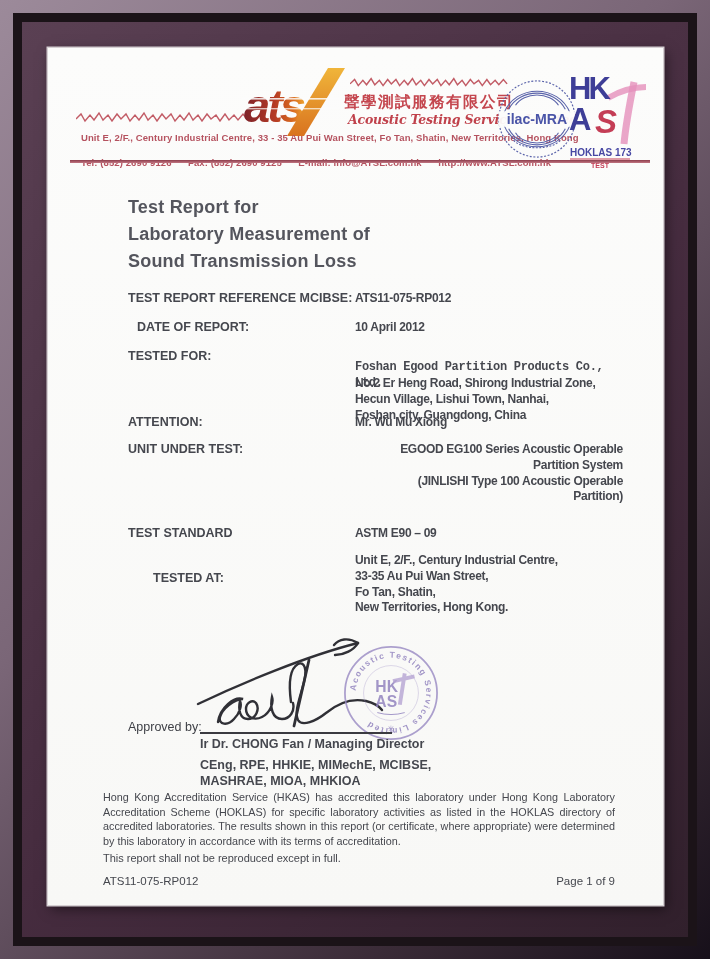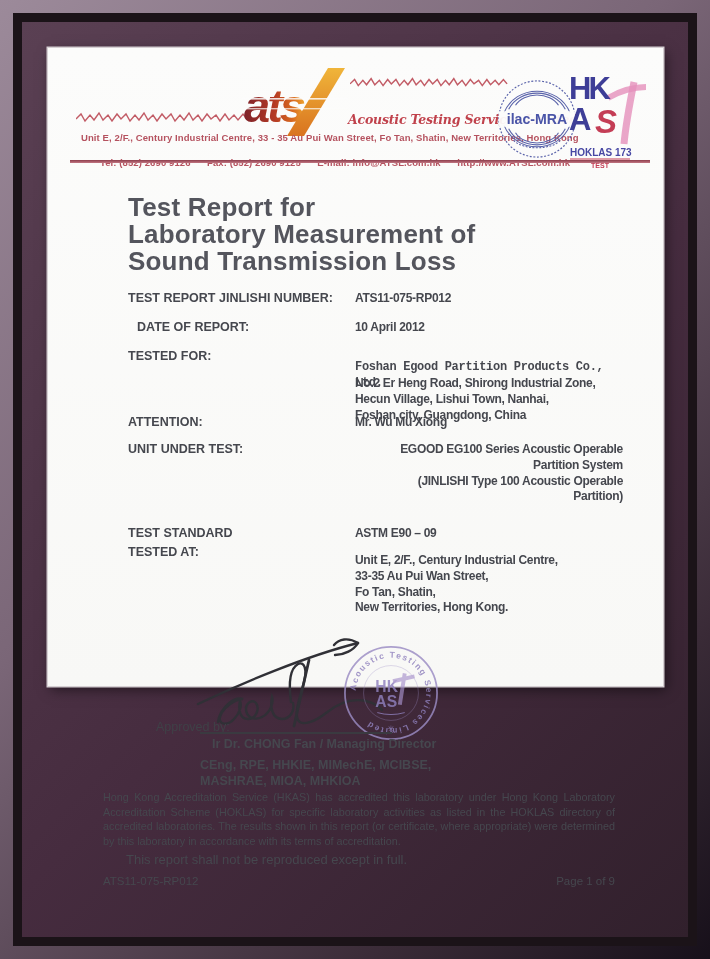--- a/index.html
+++ b/index.html
@@ -7,43 +7,43 @@
     width:710px;height:959px;overflow:hidden;position:relative;
     background:#241a22;
     font-family:"Liberation Sans", sans-serif;
   }
   
   .frame-outer{position:absolute;inset:0;background:linear-gradient(135deg,#9c8a9a 0%,#7a6677 40%,#3a2b37 80%,#17101a 100%);}
   .frame-groove{position:absolute;inset:13px;background:#1b1318;}
   .frame-body{position:absolute;inset:22px;background:linear-gradient(135deg,#5a4053 0%,#462c3f 55%,#31202c 100%);}
   
   .page{
-    position:absolute;left:48px;top:48px;width:615px;height:638px;
+    position:absolute;left:48px;top:48px;width:615px;height:857px;
     background:linear-gradient(180deg,#fcfcfb 0%,#f8f8f6 100%);
     box-shadow:0 0 0 1.5px #d6d0d3, 3px 4px 12px rgba(0,0,0,.5);
   }
   .abs{position:absolute;}
   
   .addr{font-size:9.5px;font-weight:bold;color:#b5525f;white-space:pre-wrap;letter-spacing:.1px;}
   .company-zh{font-size:15.5px;font-weight:bold;color:#c4464e;letter-spacing:1.5px;}
   .company-en{font-size:12.5px;font-weight:bold;font-style:italic;color:#c0424c;font-family:"DejaVu Serif",serif;letter-spacing:-.2px;}
   .header-rule{height:2.5px;background:linear-gradient(180deg,#8c3d4b,#c27683);}
   
-  .title{font-size:26px;font-weight:bold;color:#54555d;line-height:27px;white-space:pre-line;letter-spacing:.2px;}
+  .title{font-size:18px;font-weight:bold;color:#54555d;line-height:27px;white-space:pre-line;letter-spacing:.2px;}
   
   .row-label{position:absolute;left:80px;width:225px;font-size:12.5px;font-weight:bold;color:#45474e;}
   .row-value{position:absolute;left:307px;width:268px;font-size:12px;font-weight:bold;color:#45474e;
              white-space:pre-line;letter-spacing:-.3px;line-height:15.8px;}
   
   .approved{font-size:12.5px;color:#3f4147;}
   .sig-line{height:1.8px;background:#3a3a40;}
   .signer{font-size:12.5px;font-weight:bold;color:#45474e;line-height:15.5px;white-space:pre-line;}
   
   .acc-par{width:512px;font-size:10.8px;color:#45474e;text-align:justify;line-height:14.6px;}
-  .note{font-size:13px;color:#45474e;margin-left:23px;}
+  .note{font-size:11px;color:#45474e;}
   .ref-row{width:512px;display:flex;justify-content:space-between;font-size:11.5px;color:#45474e;}
   svg text{font-family:"Liberation Sans",sans-serif;}
 </style>
 </head>
 <body>
 
 <div class="frame-outer"></div>
 <div class="frame-groove"></div>
 <div class="frame-body"></div>
 
@@ -69,24 +69,25 @@
     <text x="2" y="54" font-size="47" font-weight="bold" font-style="italic" letter-spacing="-3" fill="url(#lg1)">ats</text>
     <polygon points="86,0 103,0 62,68 45,68" fill="url(#lg2)"></polygon>
     <rect x="0" y="30" width="106" height="1.6" fill="#fcfcfb" opacity="0.85"></rect>
     <rect x="0" y="40" width="106" height="1.4" fill="#fcfcfb" opacity="0.7"></rect>
   </svg>
 
   <svg class="abs" style="left:302px;top:28px;" width="158" height="14" viewBox="0 0 172 16" preserveAspectRatio="none">
     <path d="M0,9 L5,4 L9,11 L14,5 L18,10 L23,3 L27,10 L32,5 L36,11 L41,4 L45,9 L50,4 L54,11 L59,5 L63,10 L68,3 L72,10 L77,5 L81,11 L86,4 L90,9 L95,4 L99,11 L104,5 L108,10 L113,3 L117,10 L122,5 L126,11 L131,4 L135,9 L140,5 L144,11 L149,4 L153,10 L158,5 L162,10 L167,4 L171,9" fill="none" stroke="#c25c66" stroke-width="1.6"></path>
   </svg>
 
+  <div class="abs company-zh" style="left:296px;top:44px;">聲學測試服務有限公司</div>
   <div class="abs company-en" style="left:300px;top:64px;">Acoustic Testing Services Limited</div>
 
   <div class="abs addr" style="left:33px;top:84px;">Unit E, 2/F., Century Industrial Centre, 33 - 35 Au Pui Wan Street, Fo Tan, Shatin, New Territories, Hong Kong</div>
-  <div class="abs addr" style="left:33px;top:109px;margin-left:19px;">Tel: (852) 2690 9126      Fax: (852) 2690 9125      E-mail: info@ATSL.com.hk      http://www.ATSL.com.hk</div>
+  <div class="abs addr" style="left:33px;top:109px;">Tel: (852) 2690 9126      Fax: (852) 2690 9125      E-mail: info@ATSL.com.hk      http://www.ATSL.com.hk</div>
 
   <svg class="abs" style="left:448px;top:28px;" width="82" height="86" viewBox="0 0 84 88">
     <circle cx="42" cy="44" r="39" fill="none" stroke="#5a63aa" stroke-width="1.2" stroke-dasharray="2,1.7"></circle>
     <g fill="none" stroke="#5a63aa" stroke-width="1.1">
       <path d="M20,30 C28,16 56,16 64,30"></path>
       <path d="M13,34 C24,12 60,12 71,34"></path>
       <path d="M8,38 C20,8 64,8 76,38"></path>
       <path d="M20,58 C28,72 56,72 64,58"></path>
       <path d="M13,54 C24,76 60,76 71,54"></path>
       <path d="M8,50 C20,80 64,80 76,50"></path>
@@ -107,21 +108,21 @@
     <text x="32" y="96" text-anchor="middle" font-size="7" font-weight="bold" fill="#c43d55">TEST</text>
   </svg>
 
   <div class="abs header-rule" style="left:22px;top:112px;width:580px;"></div>
 
   <div class="abs title" style="left:80px;top:146px;">Test Report for
 Laboratory Measurement of
 Sound Transmission Loss</div>
 
   <div>
-    <div class="row-label" style="top:243px;">TEST REPORT JINLISHI NUMBER:</div>
+    <div class="row-label" style="top:243px;">TEST REPORT REFERENCE MCIBSE:</div>
     <div class="row-value" style="top:243px;">ATS11-075-RP012</div>
 
     <div class="row-label" style="top:272px;padding-left:9px;">DATE OF REPORT:</div>
     <div class="row-value" style="top:272px;">10 April 2012</div>
 
     <div class="row-label" style="top:301px;">TESTED FOR:</div>
     <div class="row-value" style="top:312px;font-family:Liberation Mono, monospace;">Foshan Egood Partition Products Co., Ltd.</div>
 
     <div class="row-label" style="top:328px;"></div>
     <div class="row-value" style="top:328px;">No.2 Er Heng Road, Shirong Industrial Zone,
@@ -133,21 +134,21 @@
 
     <div class="row-label" style="top:394px;">UNIT UNDER TEST:</div>
     <div class="row-value" style="top:394px;text-align:right;">EGOOD  EG100  Series  Acoustic  Operable
 Partition System
 (JINLISHI   Type   100   Acoustic   Operable
 Partition)</div>
 
     <div class="row-label" style="top:478px;">TEST STANDARD</div>
     <div class="row-value" style="top:478px;">ASTM E90 – 09</div>
 
-    <div class="row-label" style="top:497px;">TESTED AT:</div>
+    <div class="row-label" style="top:523px;margin-left:25px;">TESTED AT:</div>
     <div class="row-value" style="top:505px;">Unit E, 2/F., Century Industrial Centre,
 33-35 Au Pui Wan Street,
 Fo Tan, Shatin,
 New Territories, Hong Kong.</div>
   </div>
 
   <svg class="abs" style="left:140px;top:588px;" width="210" height="100" viewBox="0 0 210 100">
     <g fill="none" stroke="#303036" stroke-width="2.4" stroke-linecap="round">
       <path d="M10,68 C52,48 118,20 170,7"></path>
       <path d="M170,7 C160,1 151,3 146,9"></path>
@@ -167,23 +168,23 @@
     <text font-size="8.6" font-weight="bold" fill="#8f80bd" letter-spacing="1.6">
       <textPath href="#ring" startOffset="2">Acoustic  Testing  Services  Limited</textPath>
     </text>
     <text x="50" y="90" text-anchor="middle" font-size="9" fill="#8f80bd">✳</text>
     <text x="34" y="49" font-size="16" font-weight="bold" fill="#8f80bd">HK</text>
     <text x="34" y="64" font-size="16" font-weight="bold" fill="#8f80bd">AS</text>
     <path d="M64,30 L59,62 M52,38 L74,33" fill="none" stroke="#a892cc" stroke-width="4" opacity="0.8"></path>
     <path d="M36,70 Q50,74 64,70" fill="none" stroke="#8f80bd" stroke-width="1"></path>
   </svg>
 
-  <div class="abs approved" style="left:80px;top:672px;margin-left:28px;">Approved by:</div>
+  <div class="abs approved" style="left:80px;top:672px;">Approved by:</div>
   <div class="abs sig-line" style="left:152px;top:684px;width:192px;"></div>
-  <div class="abs signer" style="left:164px;top:689px;">Ir Dr. CHONG Fan / Managing Director</div>
+  <div class="abs signer" style="left:152px;top:689px;">Ir Dr. CHONG Fan / Managing Director</div>
   <div class="abs signer" style="left:152px;top:710px;">CEng, RPE, HHKIE, MIMechE, MCIBSE,
 MASHRAE, MIOA, MHKIOA</div>
 
   <div class="abs acc-par" style="left:55px;top:742px;">Hong Kong Accreditation Service (HKAS) has accredited this laboratory under Hong Kong Laboratory Accreditation Scheme (HOKLAS) for specific laboratory activities as listed in the HOKLAS directory of accredited laboratories. The results shown in this report (or certificate, where appropriate) were determined by this laboratory in accordance with its terms of accreditation.</div>
   <div class="abs note" style="left:55px;top:804px;">This report shall not be reproduced except in full.</div>
   <div class="abs ref-row" style="left:55px;top:827px;">
     <span>ATS11-075-RP012</span>
     <span>Page 1 of 9</span>
   </div>
 

